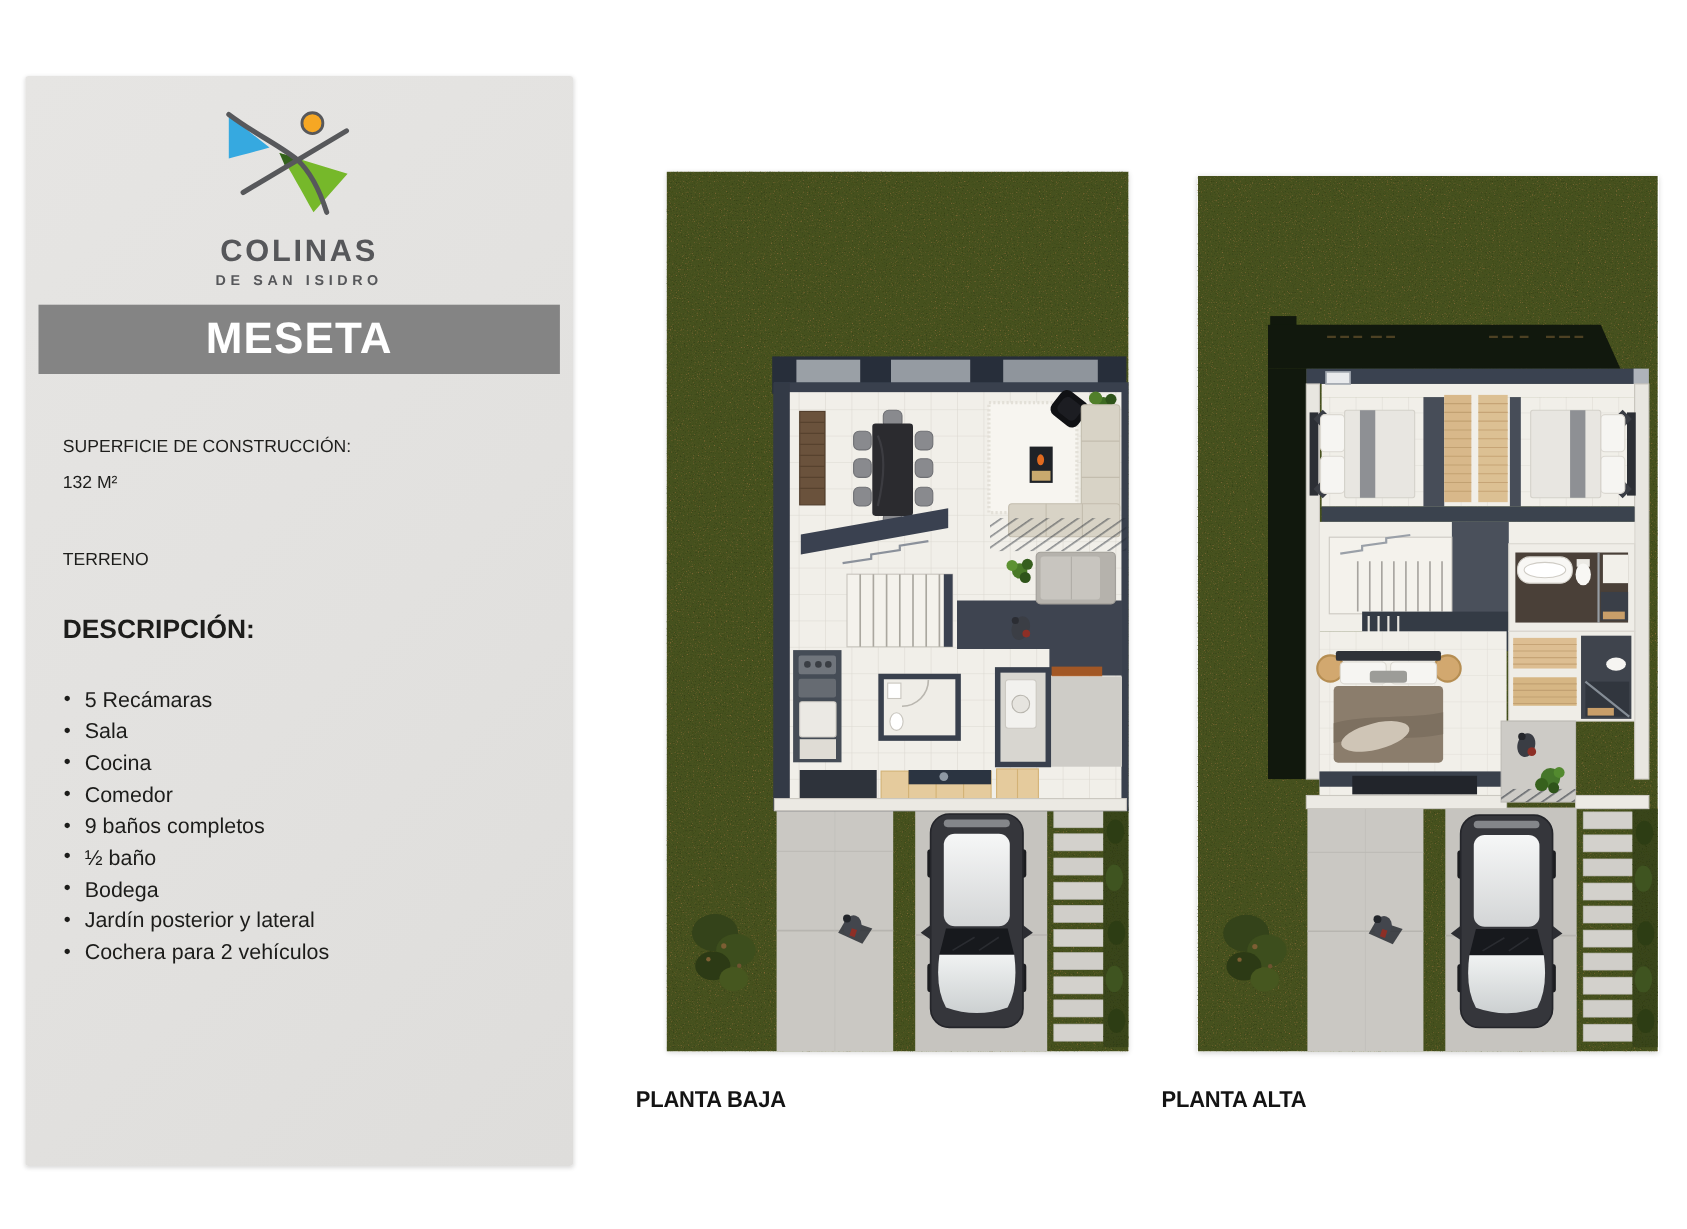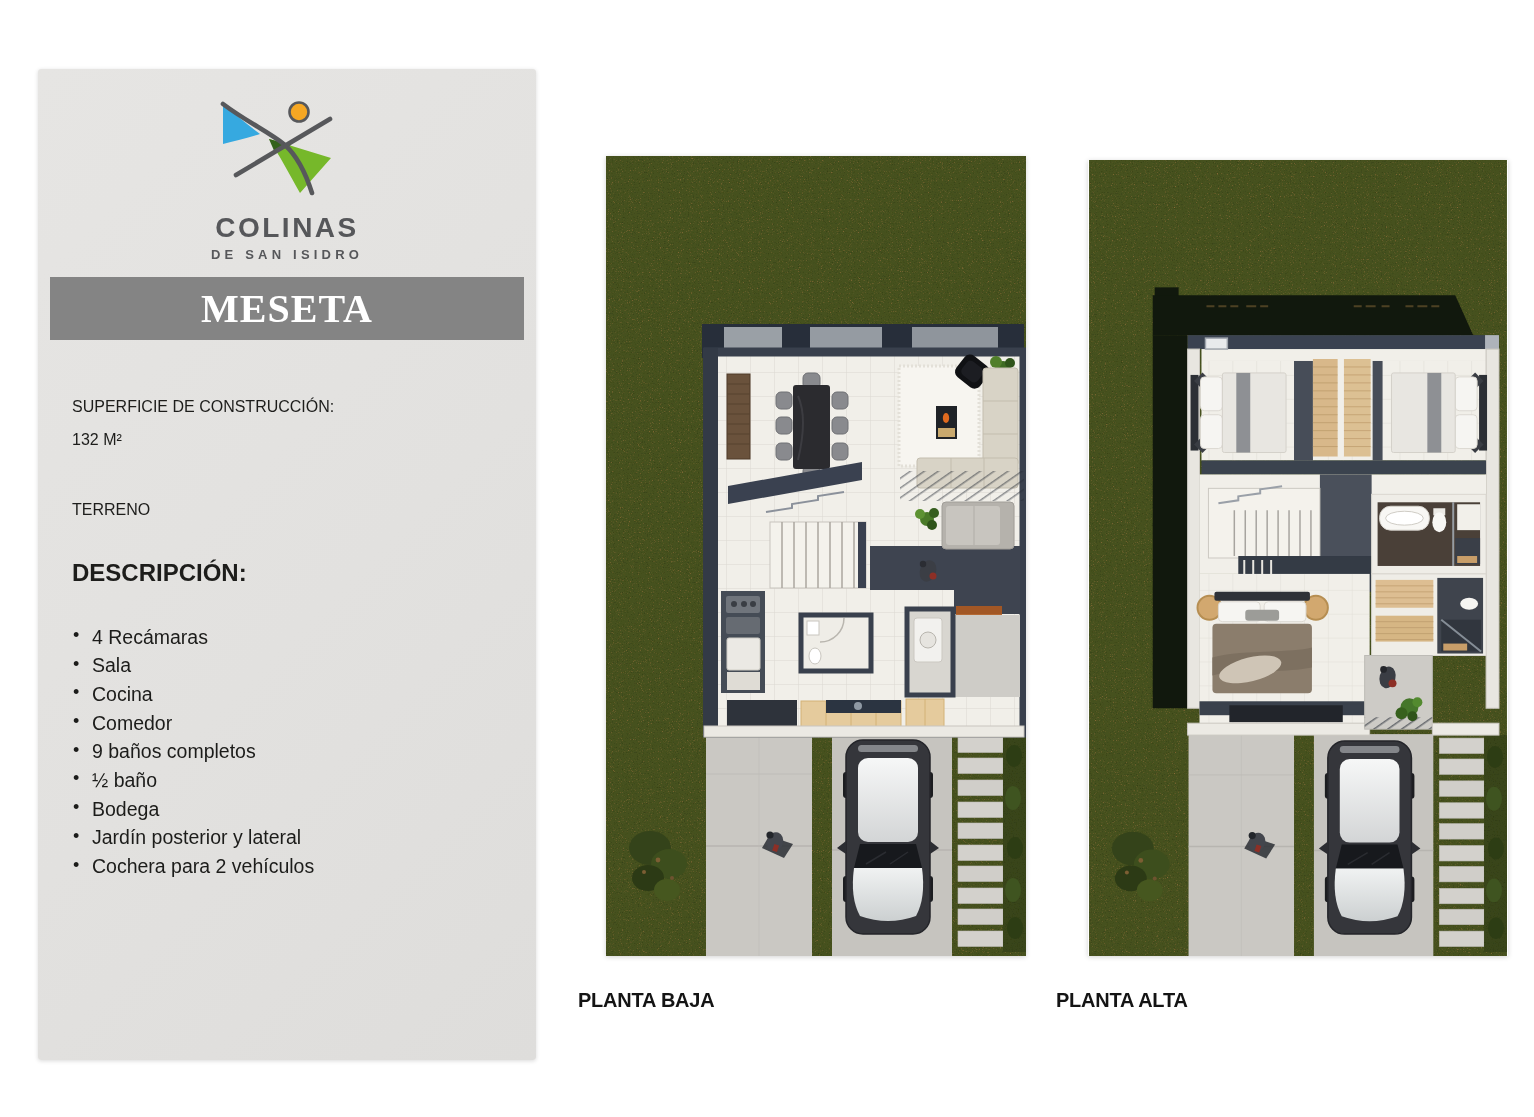--- a/index.html
+++ b/index.html
@@ -1,29 +1,29 @@
 <!DOCTYPE html>
 <html><head>
 <meta charset="utf-8">
 <style>
   html,body{margin:0;padding:0;background:#ffffff;}
   .page{position:relative;width:1534px;height:1117px;background:#ffffff;overflow:hidden;
         font-family:"Liberation Sans",sans-serif;color:#1d1d1b;}
 
   
-  .panel{position:absolute;left:38px;top:69px;width:498px;height:991px;
+  .panel{position:absolute;left:23px;top:69px;width:498px;height:991px;
          background:linear-gradient(135deg,#e6e5e3 0%,#e2e1df 55%,#dedddb 100%);
          border-radius:3px;box-shadow:0 1px 4px rgba(0,0,0,.15);}
   .logo-wrap{width:140px;height:110px;margin:29px auto 0 auto;}
   .brand-name{margin-top:4px;text-align:center;font-size:28px;font-weight:700;
               letter-spacing:2.5px;color:#56575a;}
   .brand-sub{margin-top:3px;text-align:center;font-size:13px;font-weight:700;
              letter-spacing:4.2px;color:#56575a;}
   .title-bar{margin:15px 12px 0 12px;height:63px;background:#848484;
-             display:flex;align-items:center;justify-content:center;font-family:Liberation Serif, serif;}
+             display:flex;align-items:center;justify-content:center;}
   .title-bar span{color:#ffffff;font-size:40px;font-weight:700;letter-spacing:1px;}
   .content{padding:0 34px;}
   .spec-block{margin-top:50px;font-size:16px;font-weight:400;line-height:33px;color:#1d1d1b;}
   .spec-block.second{margin-top:37px;}
   .desc-heading{margin-top:33px;font-size:24px;font-weight:700;color:#1d1d1b;}
   .features{list-style:none;margin:36px 0 0 0;padding:0;}
   .features li{position:relative;font-size:19.5px;line-height:19.5px;
                padding:4.6px 0 4.6px 20px;color:#1c1c1a;}
   .features li::before{content:"•";position:absolute;left:1px;top:3px;font-size:18px;color:#1c1c1a;}
 
@@ -70,21 +70,21 @@
     <div class="content">
       <div class="spec-block">
         <div>SUPERFICIE DE CONSTRUCCIÓN:</div>
         <div>132 M²</div>
       </div>
       <div class="spec-block second">
         <div>TERRENO</div>
       </div>
       <div class="desc-heading">DESCRIPCIÓN:</div>
       <ul class="features">
-        <li>4 Recámaras</li>
+        <li>5 Recámaras</li>
         <li>Sala</li>
         <li>Cocina</li>
         <li>Comedor</li>
         <li>9 baños completos</li>
         <li>½ baño</li>
         <li>Bodega</li>
         <li>Jardín posterior y lateral</li>
         <li>Cochera para 2 vehículos</li>
       </ul>
     </div>

